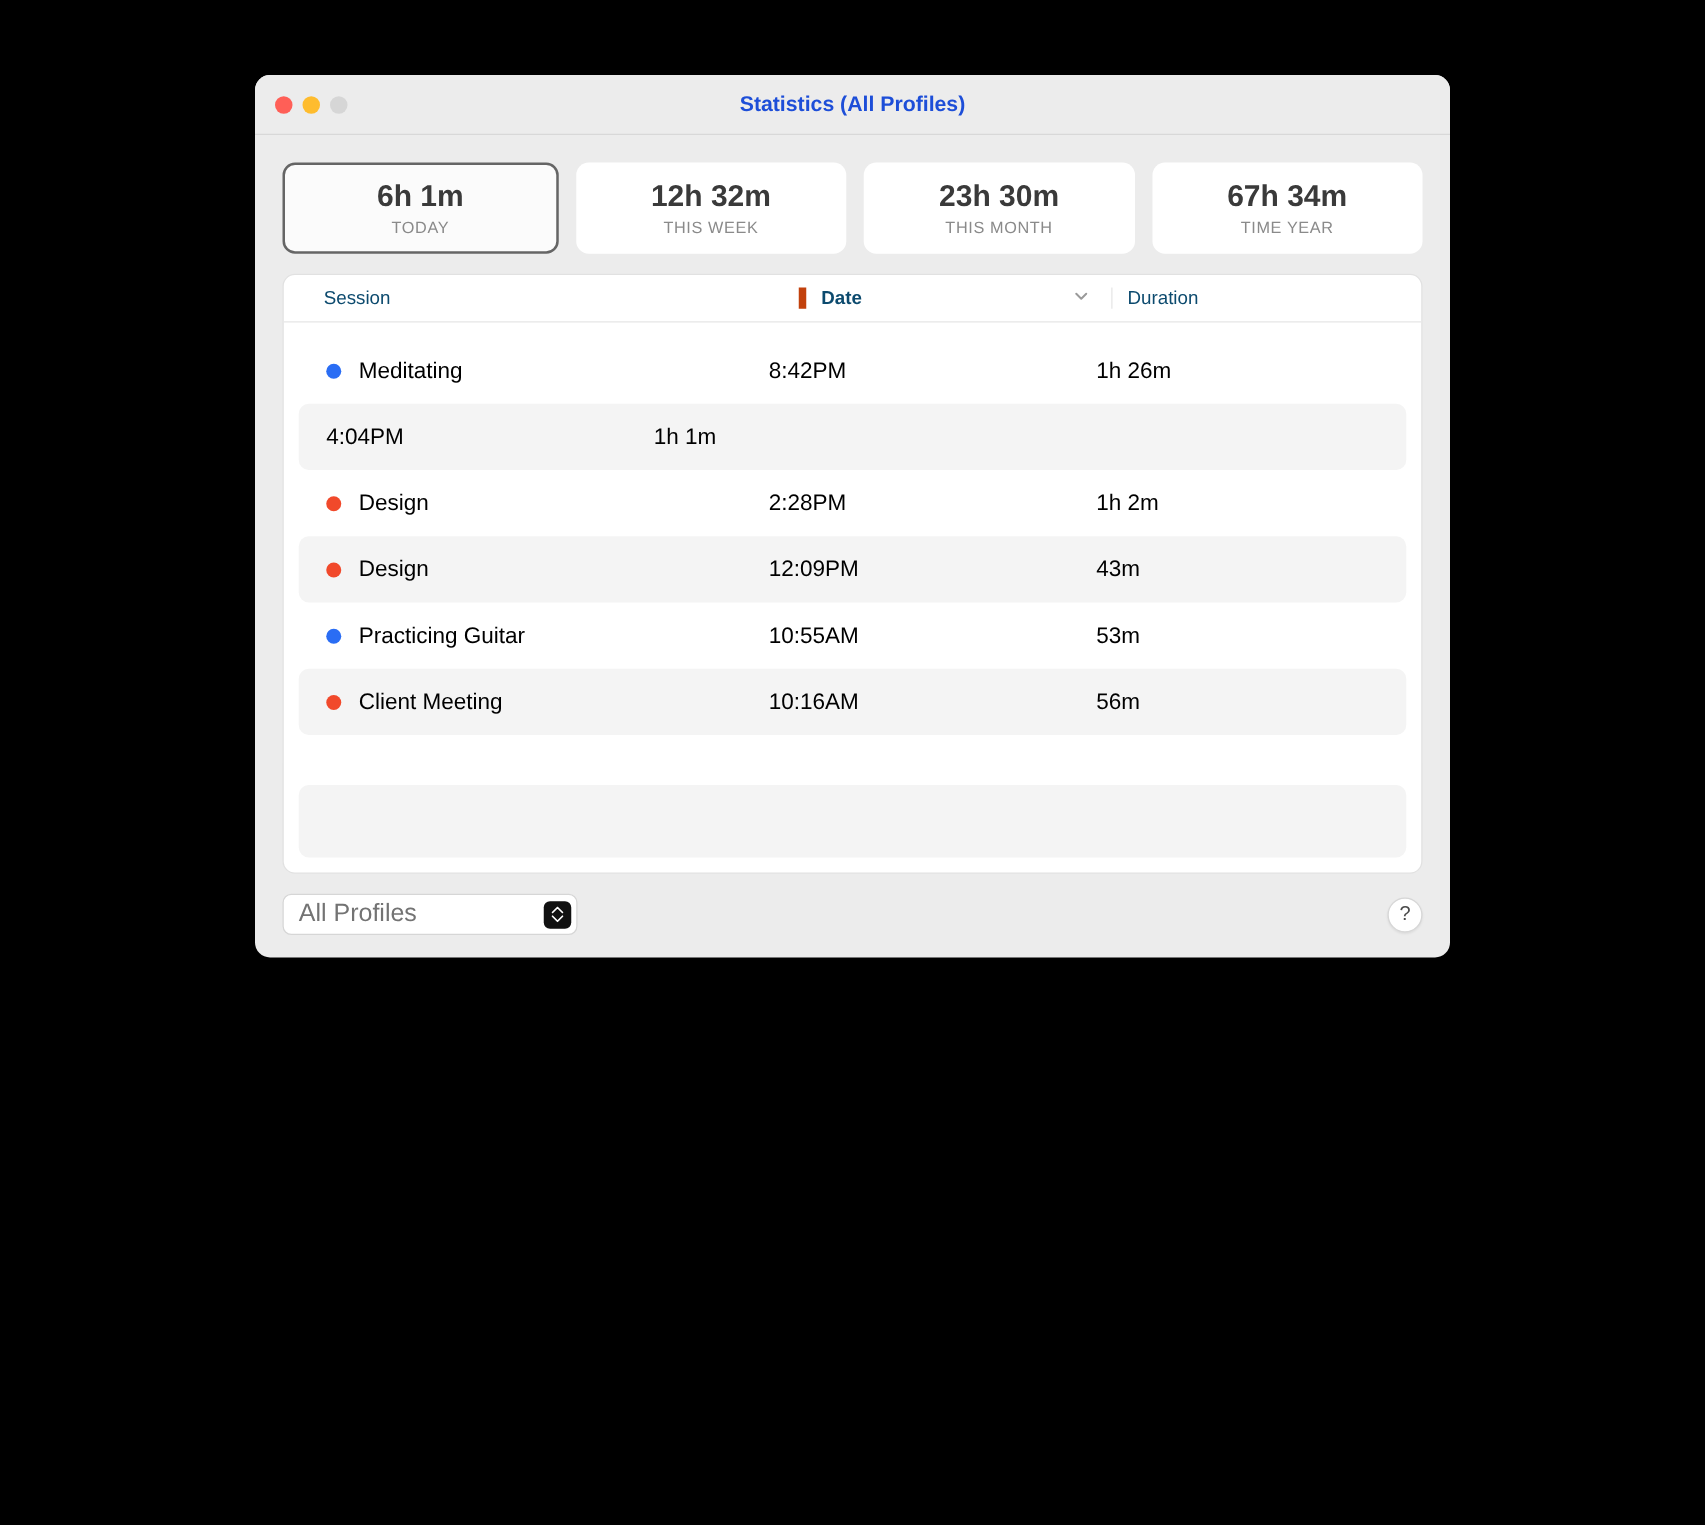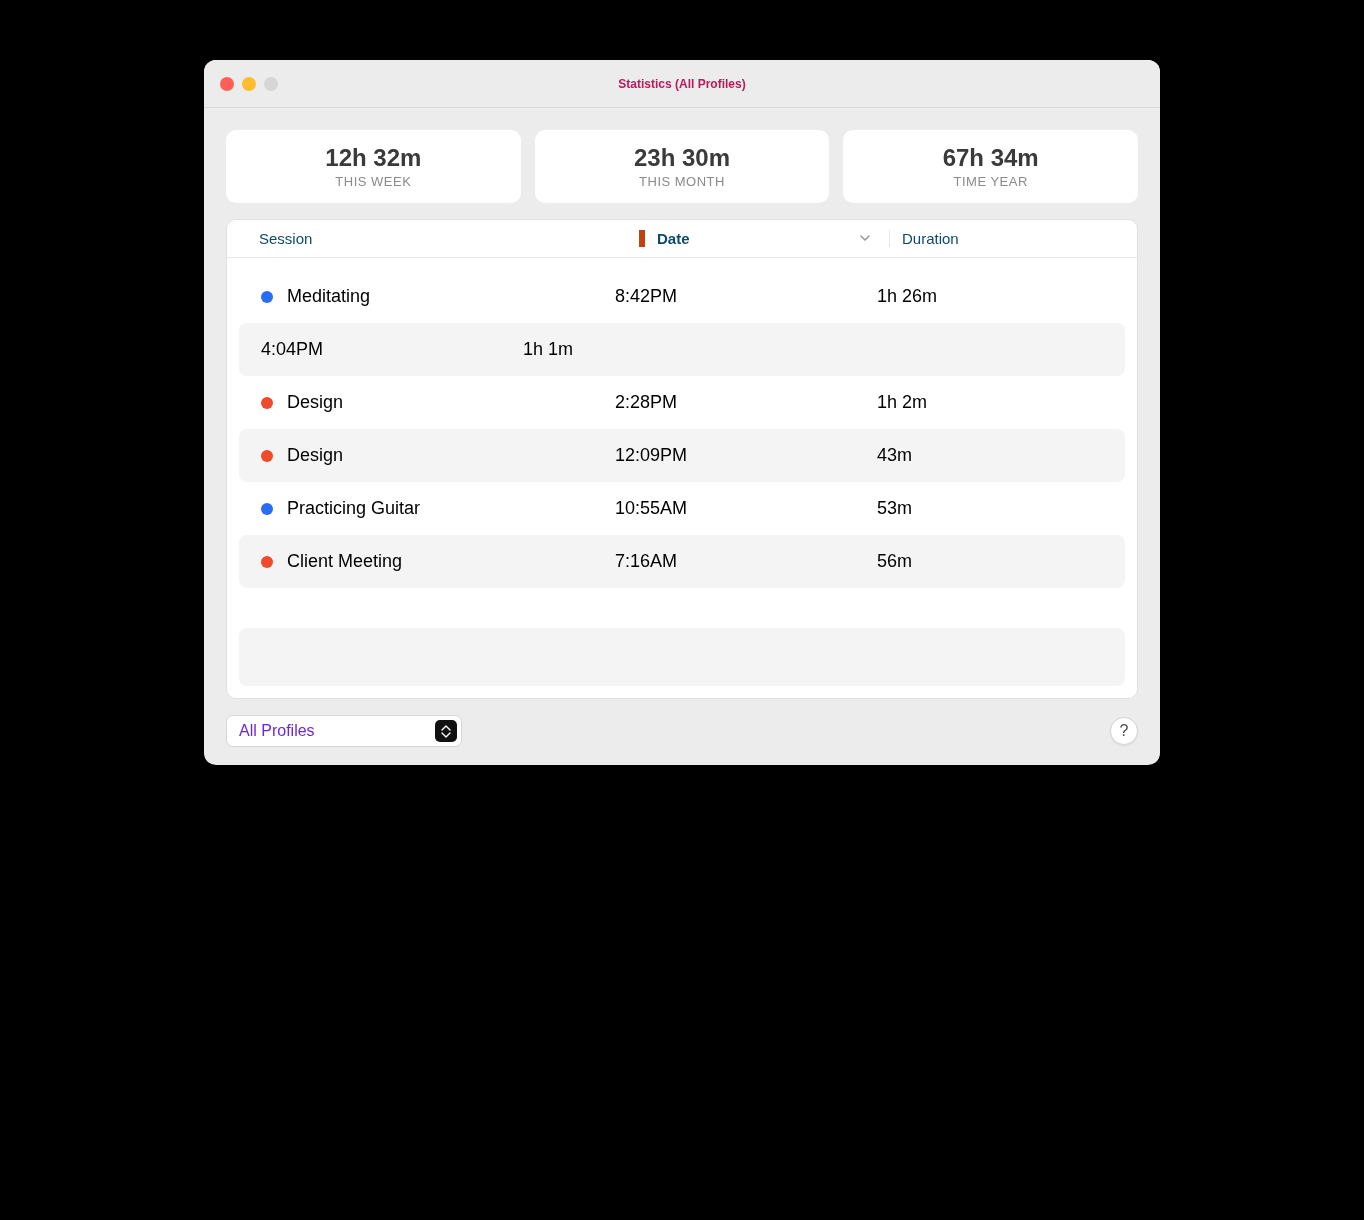--- a/index.html
+++ b/index.html
@@ -37,22 +37,22 @@
     .traffic-light {
       width: 14px; height: 14px; border-radius: 50%;
     }
     .tl-close { background: #ff5f57; }
     .tl-min { background: #febc2e; }
     .tl-max { background: #d6d6d6; }
     .title {
       flex: 1;
       text-align: center;
       font-weight: 700;
-      color: #be185d;
-      font-size: 12px;
+      color: #1d4ed8;
+      font-size: 17px;
     }
     .content {
       padding: 22px 22px 16px 22px;
     }
     .summary-row {
       display: flex;
       gap: 14px;
       margin-bottom: 16px;
     }
     .summary-card {
@@ -126,22 +126,22 @@
       align-items: center;
       justify-content: space-between;
     }
     .profile-select {
       display: flex;
       align-items: center;
       background: #fff;
       border: 1px solid #d6d6d6;
       border-radius: 7px;
       padding: 4px 4px 4px 12px;
-      font-size: 16px;
-      color: #6d28d9;
+      font-size: 20px;
+      color: #737373;
       cursor: pointer;
       width: 236px;
       justify-content: space-between;
     }
     .select-handle {
       width: 22px; height: 22px;
       background: #111;
       border-radius: 5px;
       display: flex;
       flex-direction: column;
@@ -174,20 +174,24 @@
       <div class="traffic-light tl-close"></div>
       <div class="traffic-light tl-min"></div>
       <div class="traffic-light tl-max"></div>
     </div>
     <div class="title">Statistics (All Profiles)</div>
   </div>
 
   <div class="content">
 
     <div class="summary-row">
+      <div class="summary-card selected">
+        <div class="summary-value">6h 1m</div>
+        <div class="summary-label">TODAY</div>
+      </div>
       <div class="summary-card">
         <div class="summary-value">12h 32m</div>
         <div class="summary-label">THIS WEEK</div>
       </div>
       <div class="summary-card">
         <div class="summary-value">23h 30m</div>
         <div class="summary-label">THIS MONTH</div>
       </div>
       <div class="summary-card">
         <div class="summary-value">67h 34m</div>
@@ -248,21 +252,21 @@
             <span>Practicing Guitar</span>
           </div>
           <div class="r-date">10:55AM</div>
           <div class="r-duration">53m</div>
         </div>
         <div class="row alt">
           <div class="r-session">
             <span class="dot" style="background:#f1492b"></span>
             <span>Client Meeting</span>
           </div>
-          <div class="r-date">7:16AM</div>
+          <div class="r-date">10:16AM</div>
           <div class="r-duration">56m</div>
         </div>
 
         <div class="blank-area"></div>
       </div>
     </div>
   </div>
 
   <div class="footer">
     <div class="profile-select">

